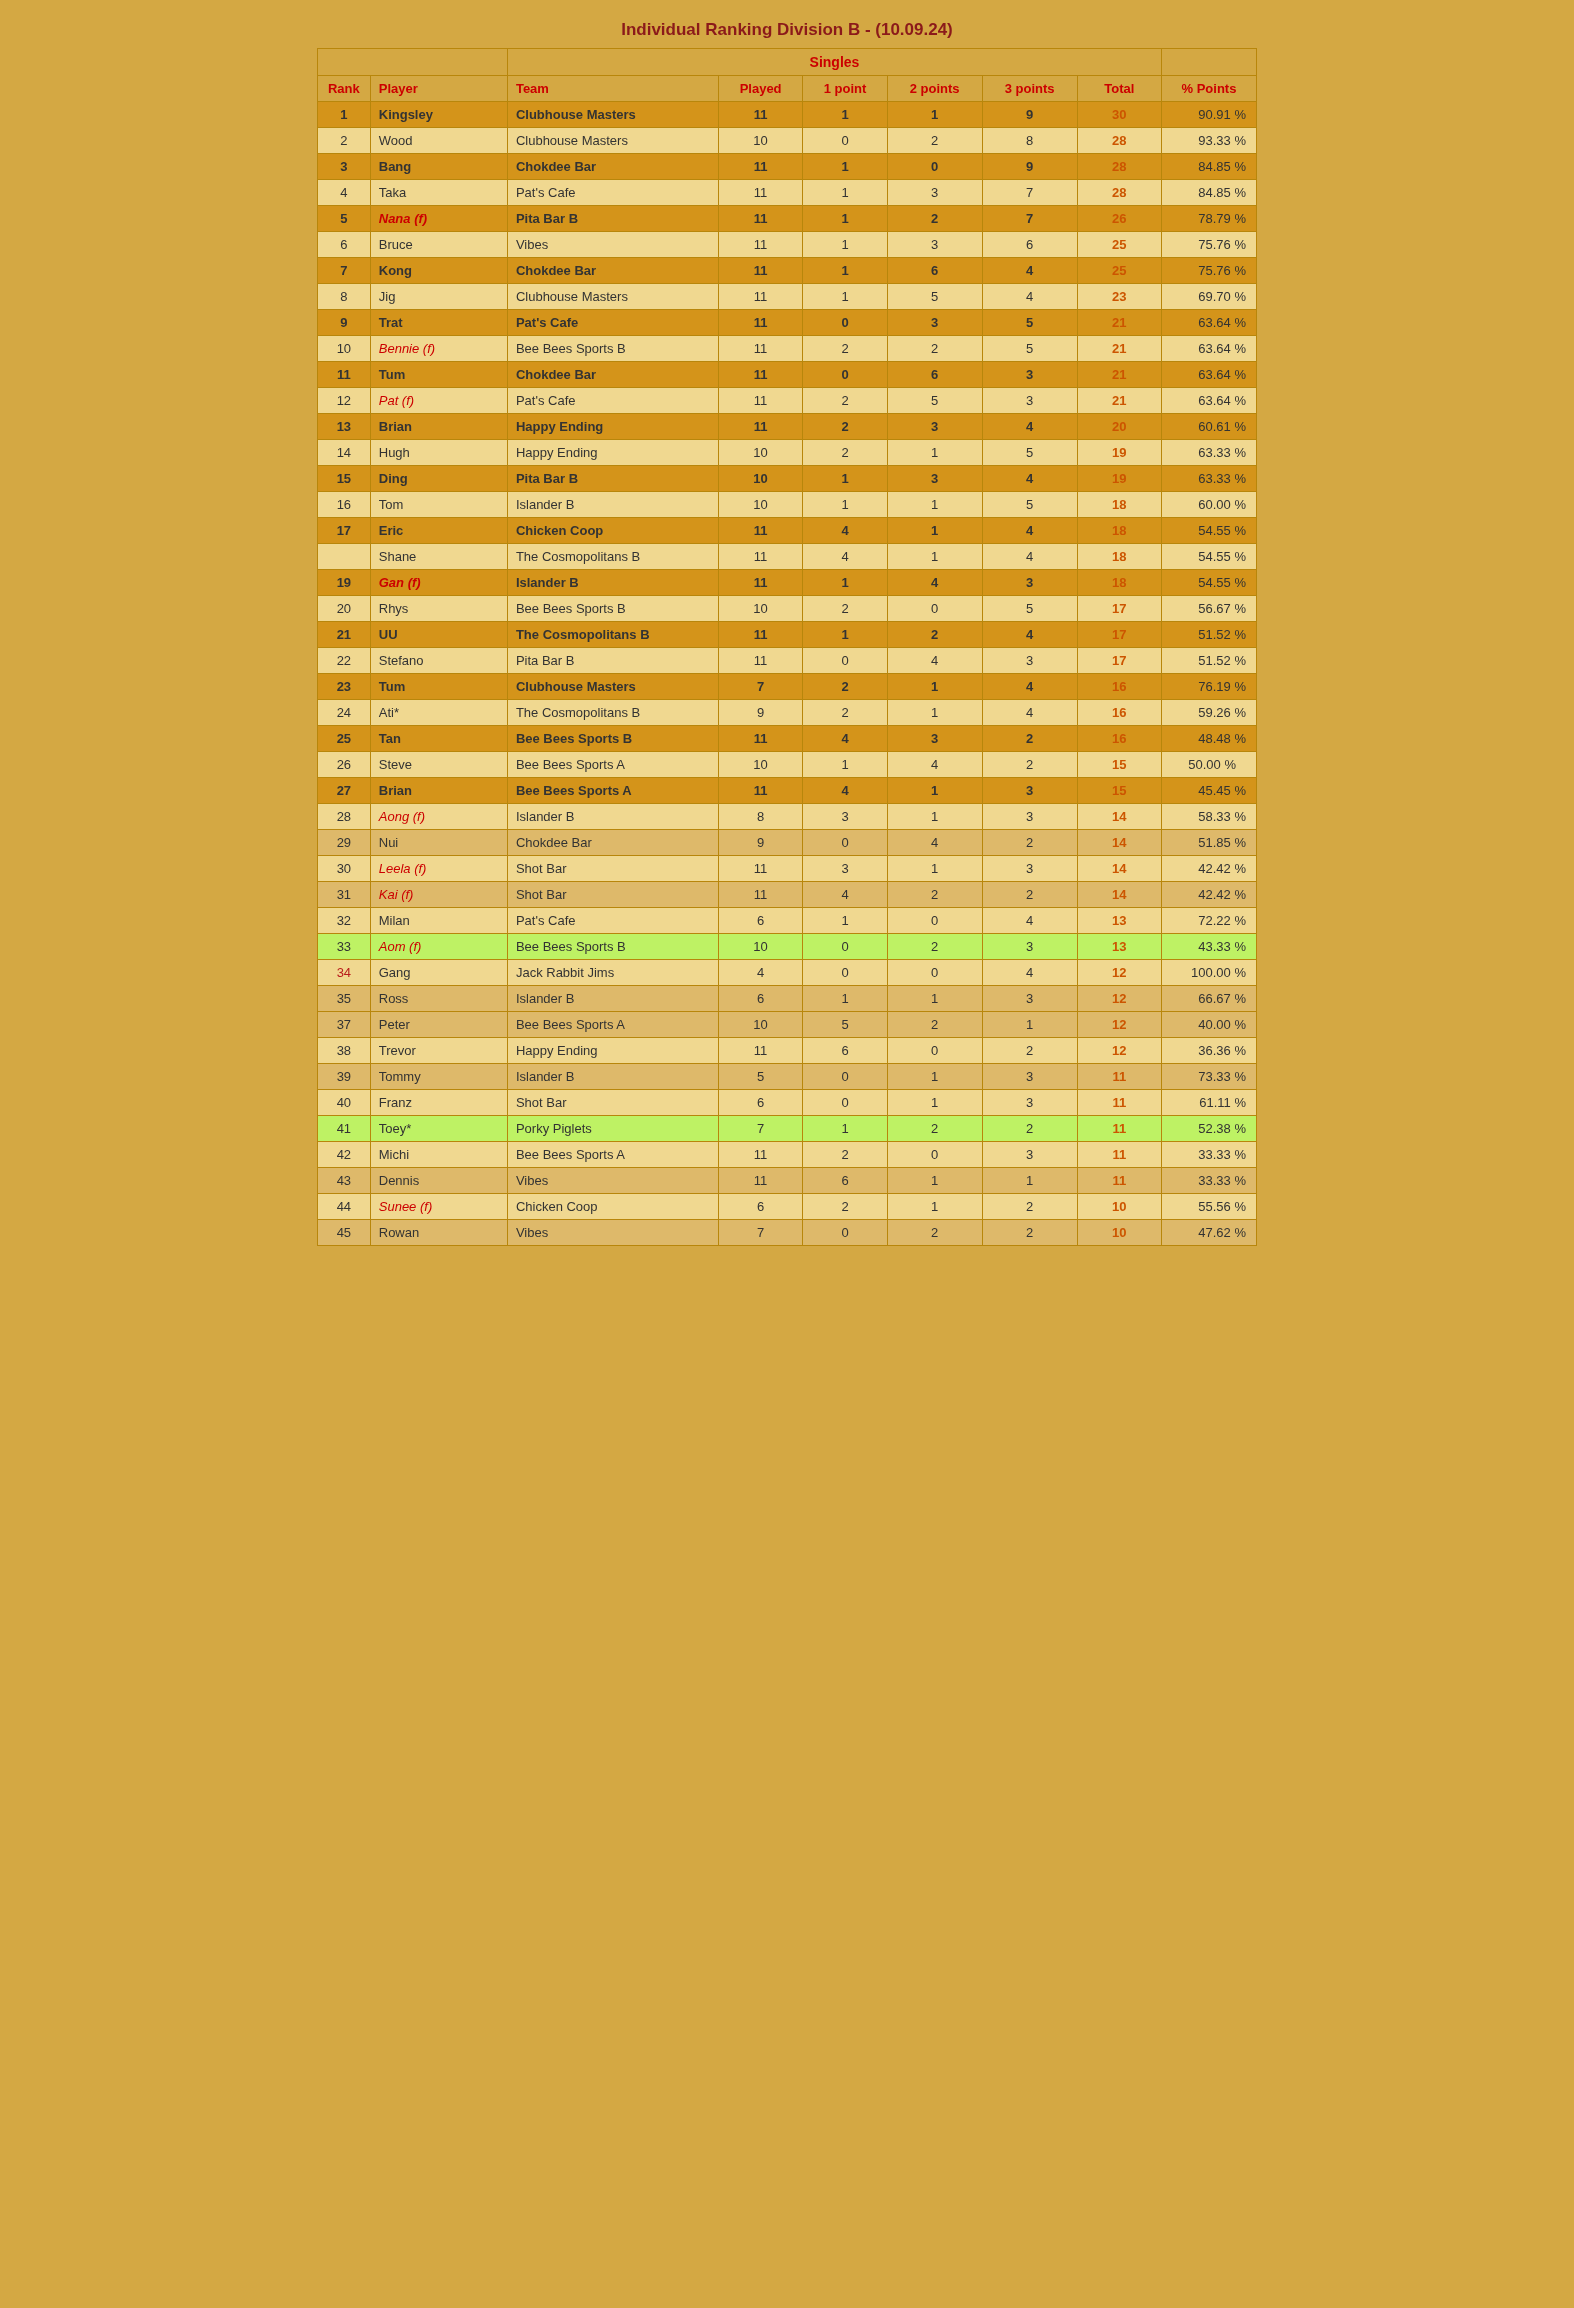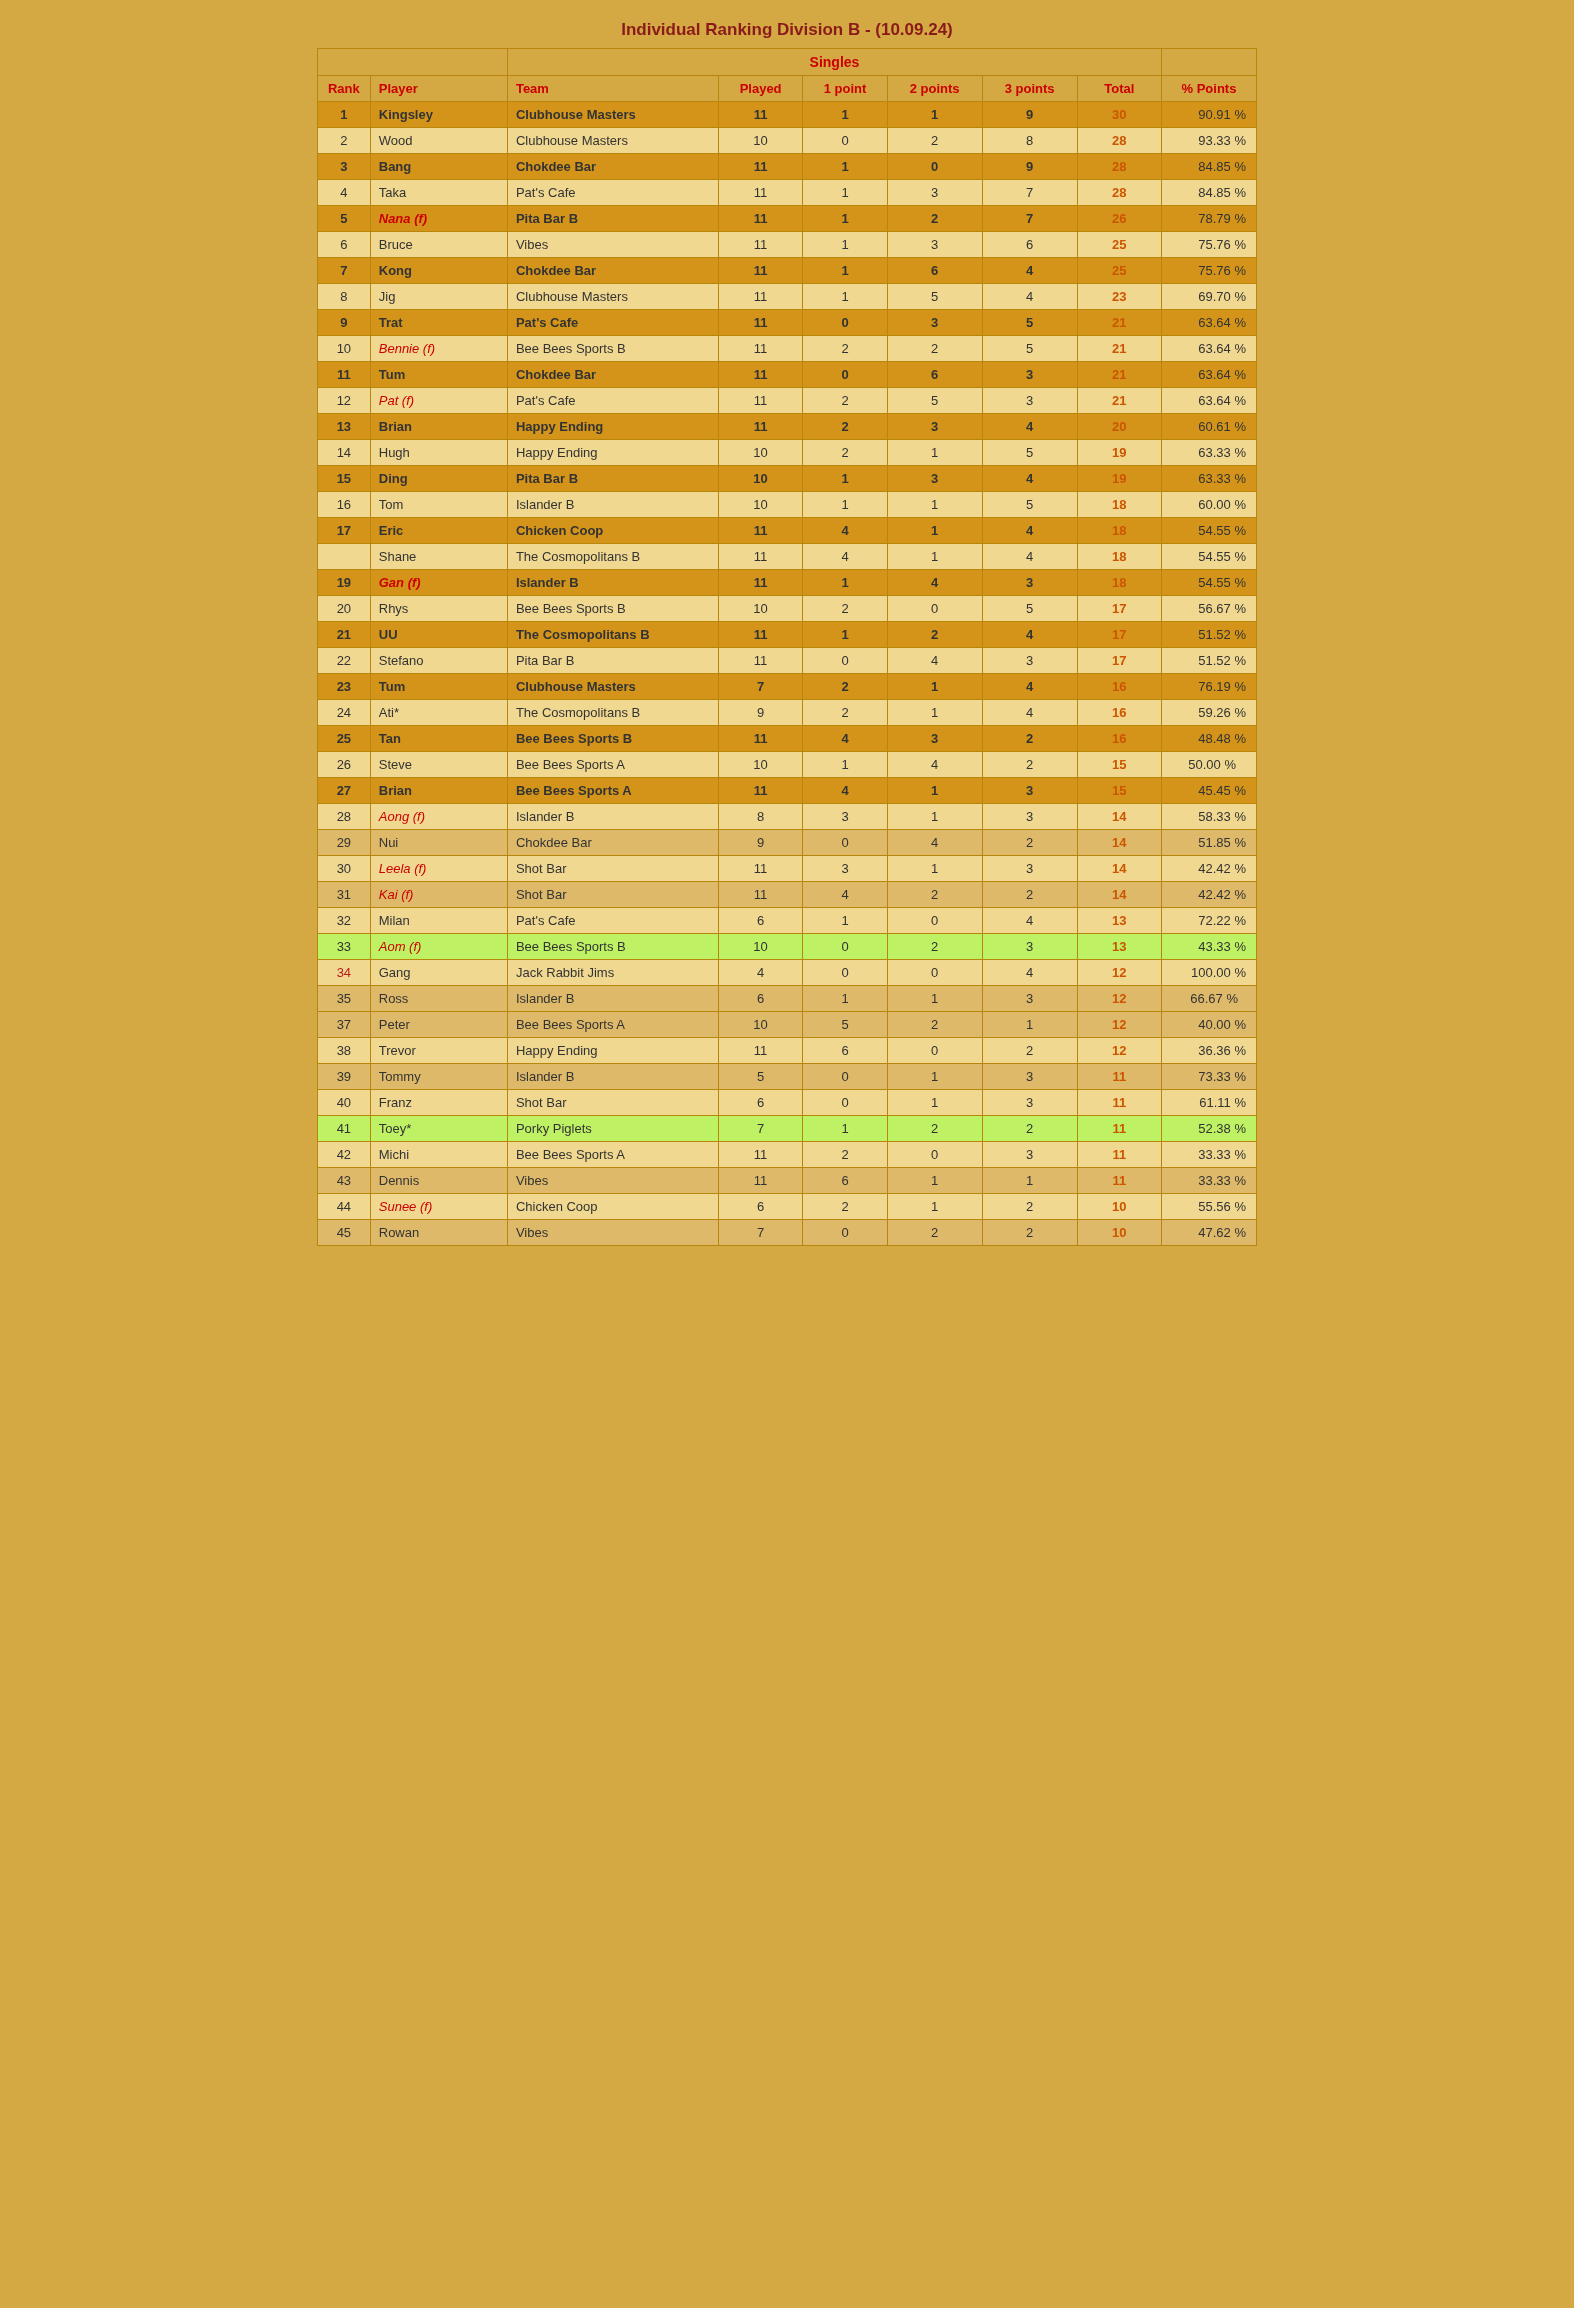--- a/index.html
+++ b/index.html
@@ -456,21 +456,21 @@
         </tr>
         <tr style="background: rgb(222, 185, 106);">
           <td style="font-weight: normal; color: rgb(51, 51, 51);">35</td>
           <td style="text-align: left; color: rgb(51, 51, 51);">Ross</td>
           <td style="text-align: left; color: rgb(51, 51, 51);">Islander B</td>
           <td style="font-weight: normal; color: rgb(51, 51, 51);">6</td>
           <td style="font-weight: normal; color: rgb(51, 51, 51);">1</td>
           <td style="font-weight: normal; color: rgb(51, 51, 51);">1</td>
           <td style="font-weight: normal; color: rgb(51, 51, 51);">3</td>
           <td style="font-weight: bold; color: rgb(204, 85, 0);">12</td>
-          <td style="text-align: right; padding-right: 18px; color: rgb(51, 51, 51);">66.67 %</td>
+          <td style="text-align: right; padding-right: 10px; color: rgb(51, 51, 51);">66.67 %</td>
         </tr>
         <tr style="background: rgb(222, 185, 106);">
           <td style="font-weight: normal; color: rgb(51, 51, 51);">37</td>
           <td style="text-align: left; color: rgb(51, 51, 51);">Peter</td>
           <td style="text-align: left; color: rgb(51, 51, 51);">Bee Bees Sports A</td>
           <td style="font-weight: normal; color: rgb(51, 51, 51);">10</td>
           <td style="font-weight: normal; color: rgb(51, 51, 51);">5</td>
           <td style="font-weight: normal; color: rgb(51, 51, 51);">2</td>
           <td style="font-weight: normal; color: rgb(51, 51, 51);">1</td>
           <td style="font-weight: bold; color: rgb(204, 85, 0);">12</td>

